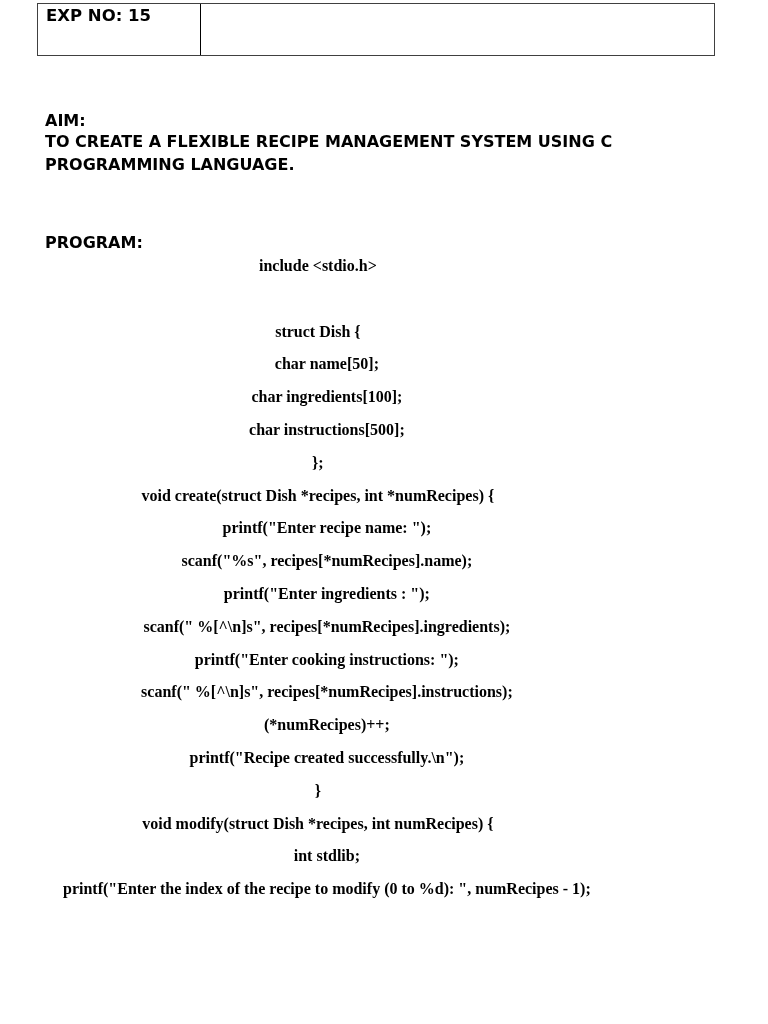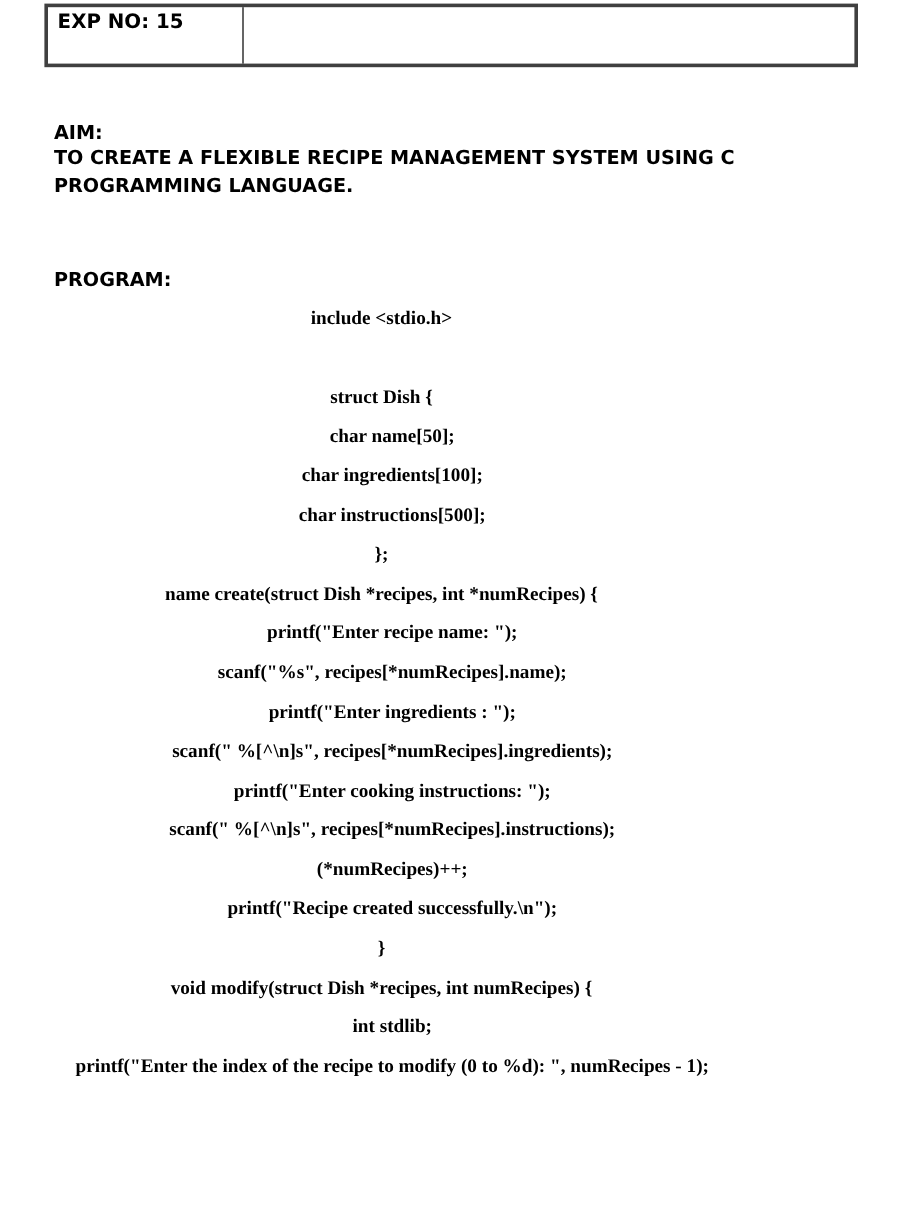--- a/index.html
+++ b/index.html
@@ -13,21 +13,21 @@
     position: relative;
     overflow: hidden;
     color: #000000;
   }
   .header-table {
     position: absolute;
     left: 37px;
     top: 3px;
     width: 678px;
     height: 53px;
-    border: 3px solid #404040;
+    border: 1px solid #404040;
     box-sizing: border-box;
     display: flex;
   }
   .header-cell-left {
     width: 163px;
     border-right: 1px solid #000;
     box-sizing: border-box;
     padding: 2px 0 0 8px;
   }
   .header-cell-right {
@@ -42,20 +42,21 @@
     white-space: nowrap;
   }
   .sans-bold {
     position: absolute;
     left: 45px;
     font-family: "DejaVu Sans", sans-serif;
     font-weight: bold;
     font-size: 16px;
     line-height: 23px;
     white-space: nowrap;
+    margin-top: 10px;
   }
   #aim-label { top: 99px; }
   #aim-text { top: 120px; }
   #program-label { top: 221px; }
   .code {
     position: absolute;
     left: 45px;
     top: 255px;
     font-family: "Liberation Serif", serif;
     font-weight: bold;
@@ -87,21 +88,21 @@
 <div id="program-label" class="sans-bold">PROGRAM:</div>
 
 <div class="code" id="code-block">
   <div class="code-line">include &lt;stdio.h&gt;</div>
   <div class="code-line"></div>
   <div class="code-line">struct Dish {</div>
   <div class="code-line indent">char name[50];</div>
   <div class="code-line indent">char ingredients[100];</div>
   <div class="code-line indent">char instructions[500];</div>
   <div class="code-line">};</div>
-  <div class="code-line">name create(struct Dish *recipes, int *numRecipes) {</div>
+  <div class="code-line">void create(struct Dish *recipes, int *numRecipes) {</div>
   <div class="code-line indent">printf("Enter recipe name: ");</div>
   <div class="code-line indent">scanf("%s", recipes[*numRecipes].name);</div>
   <div class="code-line indent">printf("Enter ingredients : ");</div>
   <div class="code-line indent">scanf(" %[^\n]s", recipes[*numRecipes].ingredients);</div>
   <div class="code-line indent">printf("Enter cooking instructions: ");</div>
   <div class="code-line indent">scanf(" %[^\n]s", recipes[*numRecipes].instructions);</div>
   <div class="code-line indent">(*numRecipes)++;</div>
   <div class="code-line indent">printf("Recipe created successfully.\n");</div>
   <div class="code-line">}</div>
   <div class="code-line">void modify(struct Dish *recipes, int numRecipes) {</div>

